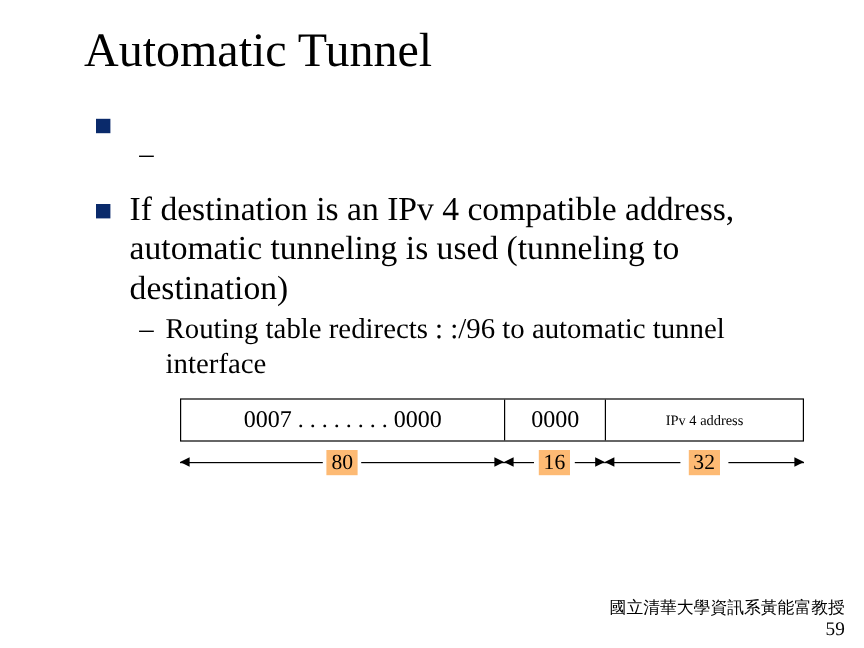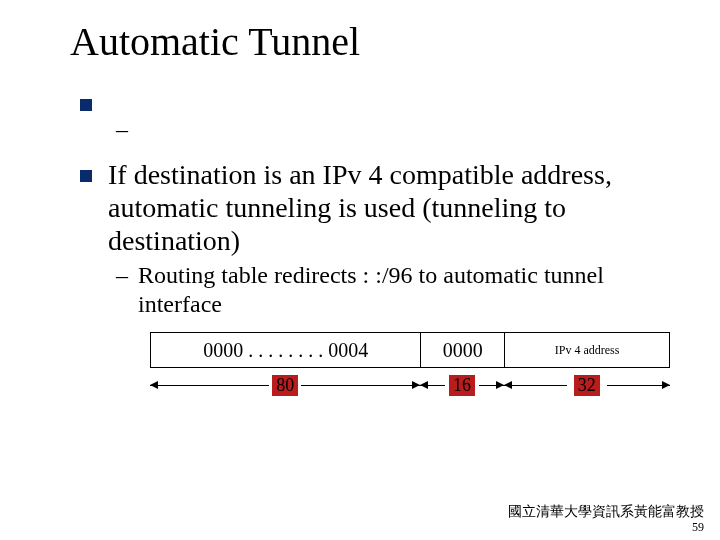--- a/index.html
+++ b/index.html
@@ -15,32 +15,32 @@
   .diagram{margin:8px 0 0 70px;width:520px}
   .row{display:flex;height:34px;border:1.5px solid #000}
   .c1{flex:0 0 52%;display:flex;align-items:center;justify-content:center;border-right:1.5px solid #000;font-size:20px}
   .c2{flex:0 0 16%;display:flex;align-items:center;justify-content:center;border-right:1.5px solid #000;font-size:20px}
   .c3{flex:1;display:flex;align-items:center;justify-content:center;font-size:12px}
   .dims{display:flex;height:22px;margin-top:6px;font-size:18px}
   .d{display:flex;align-items:center;justify-content:center;position:relative}
   .d::before,.d::after{content:"";position:absolute;top:50%;height:1px;background:#000}
   .d::before{left:0}
   .d::after{right:0}
-  .d .lab{background:#b91c1c;padding:0 4px;z-index:1}
+  .d .lab{background:#fdba74;padding:0 4px;z-index:1}
   .d .arrL,.d .arrR{position:absolute;top:50%;width:0;height:0;border-top:4px solid transparent;border-bottom:4px solid transparent;transform:translateY(-50%)}
   .d .arrL{left:0;border-right:8px solid #000}
   .d .arrR{right:0;border-left:8px solid #000}
   .d1{flex:0 0 52%}
   .d1::before{width:44%} .d1::after{width:44%}
   .d2{flex:0 0 16%}
   .d2::before{width:30%} .d2::after{width:30%}
   .d3{flex:1}
   .d3::before{width:38%} .d3::after{width:38%}
   .footer{position:absolute;right:16px;bottom:6px;text-align:right;font-family:"Microsoft JhengHei","PMingLiU",sans-serif;font-size:14px;line-height:1.2}
-  .pagenum{font-family:"Times New Roman",serif;font-size:12px}
+  .pagenum{font-family:"Times New Roman",serif;font-size:16px}
 </style>
 </head>
 <body>
 
 <div class="slide">
   <h1 class="title">Automatic Tunnel</h1>
 
   <div class="bullet1">
     <span class="sq"></span>
   </div>
@@ -52,21 +52,21 @@
     <span class="sq"></span>
     <span class="b1text">If destination is an IPv 4 compatible address, automatic tunneling is used (tunneling to destination)</span>
   </div>
   <div class="bullet2">
     <span class="dash">–</span>
     <span class="b2text">Routing table redirects : :/96 to automatic tunnel interface</span>
   </div>
 
   <div class="diagram">
     <div class="row">
-      <div class="c1">0000 . . . . . . . . 0004</div>
+      <div class="c1">0007 . . . . . . . . 0000</div>
       <div class="c2">0000</div>
       <div class="c3">IPv 4 address</div>
     </div>
     <div class="dims">
       <div class="d d1">
           <span class="arrL"></span>
           <span class="lab">80</span>
           <span class="arrR"></span>
         </div>
       <div class="d d2">

